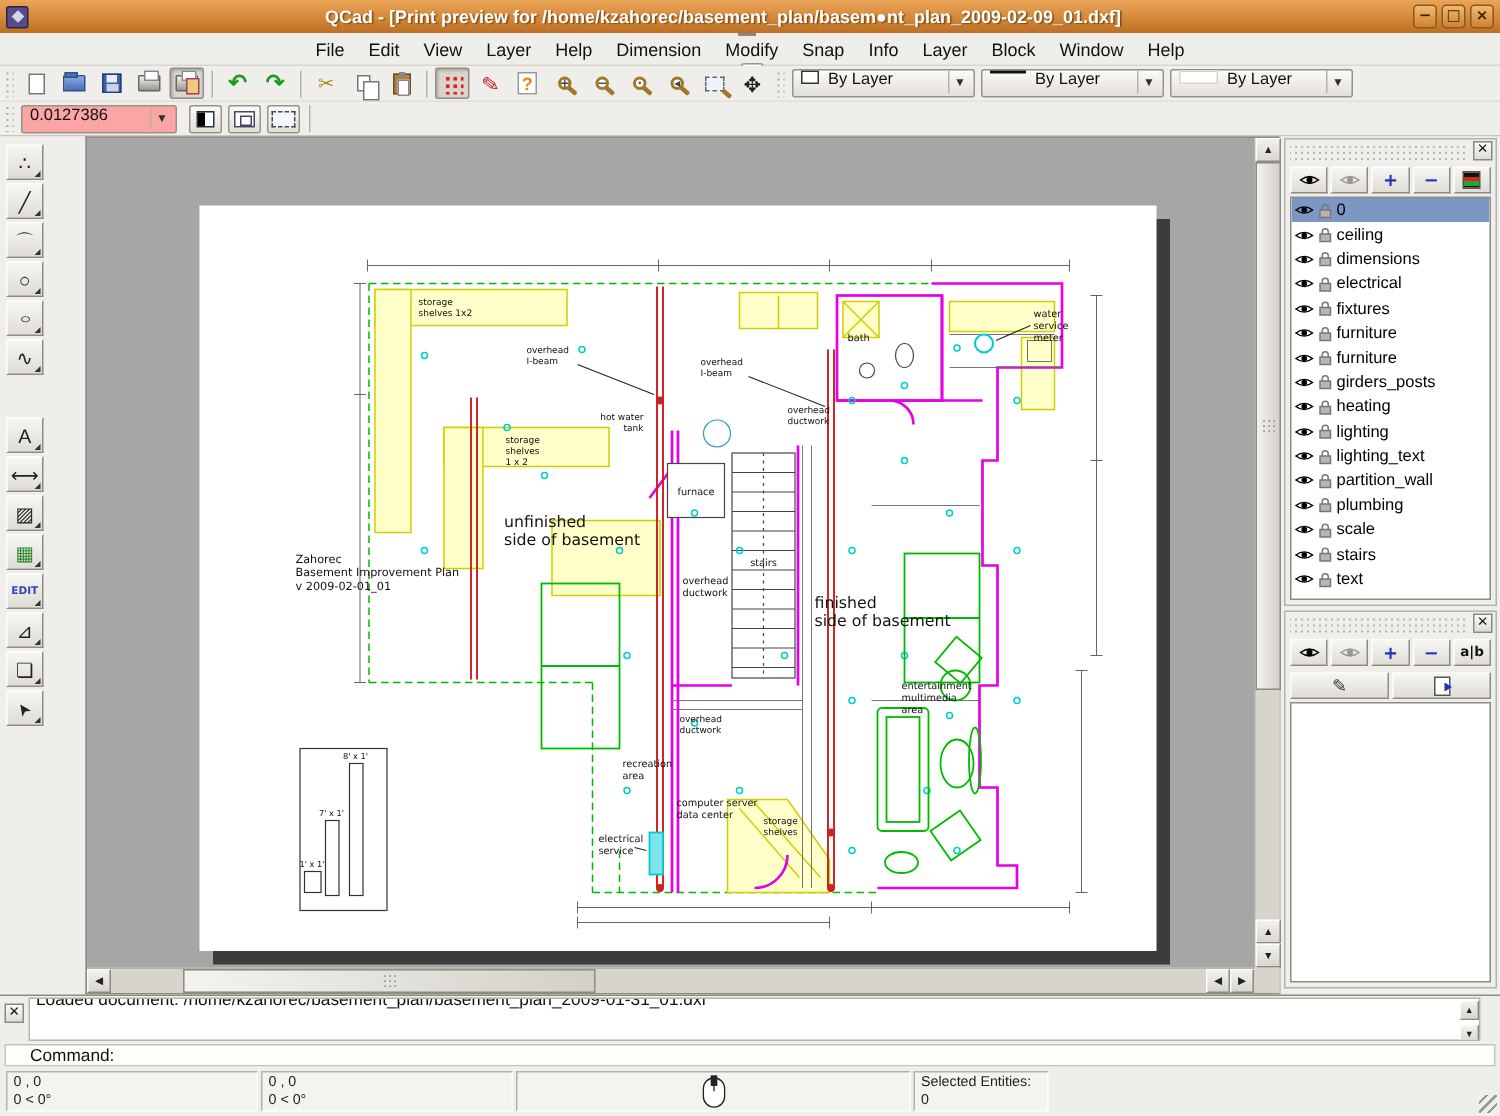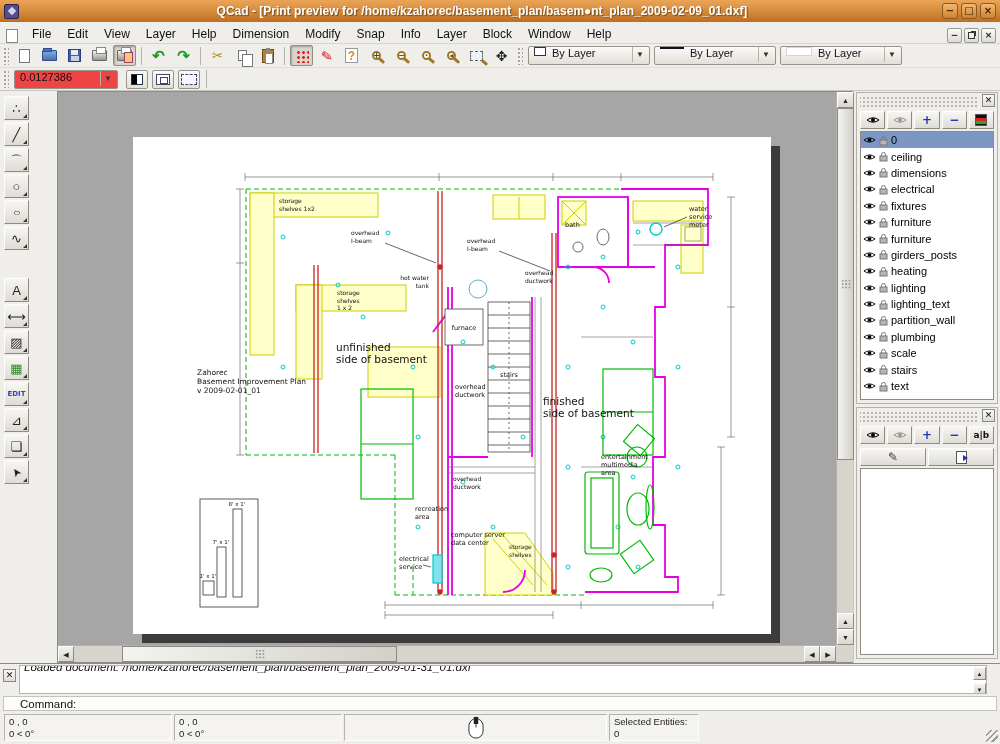--- a/index.html
+++ b/index.html
@@ -13,21 +13,21 @@
     display:flex; align-items:center; justify-content:center; }
   .app-icon i { width:6px; height:6px; background:#CFD6EE; transform:rotate(45deg); display:block; }
   .titlebar-text { flex:1; text-align:center; color:#fff; font-weight:bold; font-size:12px;
     text-shadow:1px 1px 1px #7A4A10; white-space:nowrap; overflow:hidden; }
   .win-btn { width:16px; height:16px; margin-left:3px; border:1px solid #8A5A1F; border-radius:3px;
     background:linear-gradient(#F2B96E,#CE8232); color:#3A2408; font:bold 10px/14px "DejaVu Sans",sans-serif;
     text-align:center; cursor:default; }
 
   
   .menubar { position:absolute; left:0; top:22px; width:1000px; height:22px; background:#EFEEEA;
-    border-bottom:1px solid #D8D5CE; display:flex; align-items:flex-end; padding:0 4px; }
+    border-bottom:1px solid #D8D5CE; display:flex; align-items:center; padding:0 4px;flex-direction:column; }
   .mdi-icon { width:12px; height:14px; background:#fff; border:1px solid #888; margin:0 6px 0 2px; }
   .menu-item { padding:2px 8px; color:#111; }
   .menu-spacer { flex:1; }
   .mdi-btn { width:15px; height:15px; margin-left:2px; border:1px solid #999; border-radius:2px;
     background:linear-gradient(#FBFAF8,#DEDBD4); color:#222; font:bold 9px/13px "DejaVu Sans",sans-serif; text-align:center; position:relative; }
   .mdi-btn .restore-shape { position:absolute; left:3px; top:3px; width:7px; height:7px; border:1px solid #333; background:#eee; box-shadow:2px -2px 0 -1px #333; }
 
   
   .tb { position:absolute; left:0; width:1000px; background:#EFEEEA; display:flex; align-items:center; }
   .tb1 { top:44px; height:24px; border-bottom:1px solid #E2DFD8; }
@@ -65,21 +65,21 @@
   button[data-name="zoom-window-button"] .mag { border-radius:0; border:1px dashed #666; width:13px; height:10px; background:#EDF3F8; }
 
   .combo { height:19px; min-width:122px; border:1px solid #979489; border-radius:2px; margin:0 2px;
     background:linear-gradient(#FBFAF8,#E2DFD8); display:inline-flex; align-items:flex-start; padding:0 2px; }
   .swatch { margin:0 3px; }
   .sw-color { width:12px; height:9px; background:#fff; border:1px solid #333; }
   .sw-linetype { width:24px; height:2px; background:#111; }
   .sw-linewidth { width:26px; height:9px; background:#fff; border:1px solid #D8D5CE; }
   .combo-label { flex:1; font-size:11px; color:#111; padding-left:3px; }
   .combo-arrow { width:15px; height:15px; border-left:1px solid #B5B2AA; text-align:center; font-size:8px; line-height:15px; color:#333; }
-  .scale-combo { min-width:104px; background:#ef4444; }
+  .scale-combo { min-width:104px; background:#fca5a5; }
   .scale-field { flex:1; font-size:11px; padding-left:3px; color:#111; }
   .sq-btn { width:22px; height:19px; border:1px solid #979489; border-radius:2px; background:linear-gradient(#FBFAF8,#E2DFD8);
     margin:0 2px; display:inline-flex; align-items:center; justify-content:center; }
   .i-black-white { width:12px; height:11px; border:1px solid #234; background:linear-gradient(90deg,#000 50%,#fff 50%); }
   .i-fit-page { width:14px; height:11px; border:1px solid #446; position:relative; background:#fff; }
   .i-fit-page::after { content:''; position:absolute; left:3px; top:2px; width:6px; height:5px; border:1px solid #446; }
   .i-center-page { width:16px; height:11px; border:1px dashed #446; background:#F4F7FB; }
 
   
   .main { position:absolute; left:0; top:91px; width:1000px; height:572px; display:flex; }
@@ -138,21 +138,21 @@
   .panel-layers { height:312px; }
   .panel-blocks { flex:1; }
   .block-list { background:#fff; border:1px solid #8E8B83; margin:0 3px 3px 3px; flex:1; }
 
   
   .cmddock { position:absolute; left:0; top:663px; width:1000px; height:48px; background:#EFEEEA; border-top:1px solid #8E8B83; }
   .cmd-close { position:absolute; left:3px; top:5px; width:13px; height:13px; border:1px solid #888; background:linear-gradient(#FBFAF8,#DEDBD4);
     font:bold 9px/11px "DejaVu Sans",sans-serif; text-align:center; color:#111; }
   .hist-box { position:absolute; left:19px; top:1px; right:13px; height:29px; background:#fff; border:1px solid #B5B2AA; overflow:hidden; }
   .hist-inner { margin-top:-6px; padding-left:4px; }
-  .hist-line { font-size:11.5px; line-height:14px; color:#111; white-space:nowrap;font-style:italic; }
+  .hist-line { font-size:11.5px; line-height:14px; color:#111; white-space:nowrap; }
   .hist-sb { position:absolute; right:0; top:1px; width:13px; height:29px; display:flex; flex-direction:column; justify-content:space-between; }
   .hist-sb .sb-btn { width:13px; height:13px; line-height:12px; font-size:6px; }
   .cmd-line { position:absolute; left:3px; right:3px; top:32px; height:15px; background:#FDFDFB; border:1px solid #C5C2BA; display:flex; align-items:center; }
   .cmd-prompt { font-size:11.5px; color:#111; padding-left:16px; }
 
   
   .statusbar { position:absolute; left:0; top:711px; width:1000px; height:33px; background:#EFEEEA; display:flex; align-items:center; padding:0 4px; gap:2px; }
   .status-panel { height:27px; border:1px solid; border-color:#B5B2AA #FDFDFB #FDFDFB #B5B2AA; background:#F4F3EF; padding:1px 4px; font-size:9.5px; color:#222;
     display:flex; flex-direction:column; justify-content:space-between; }
   .sp-abs { width:168px; } .sp-rel { width:168px; } .sp-mouse { width:263px; align-items:center; justify-content:center; } .sp-sel { width:90px; }

